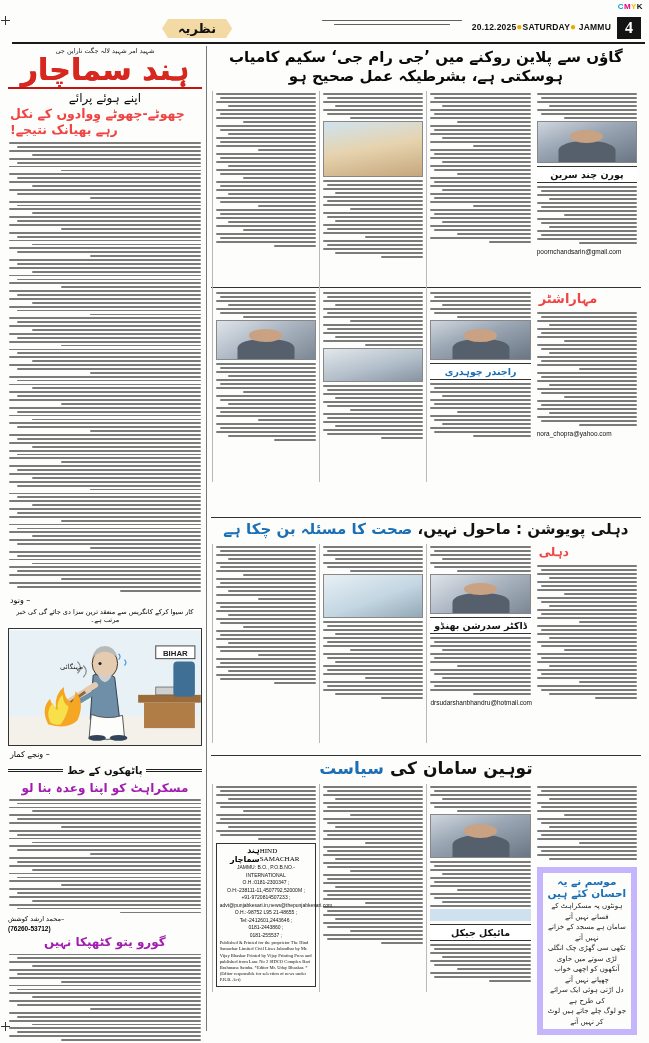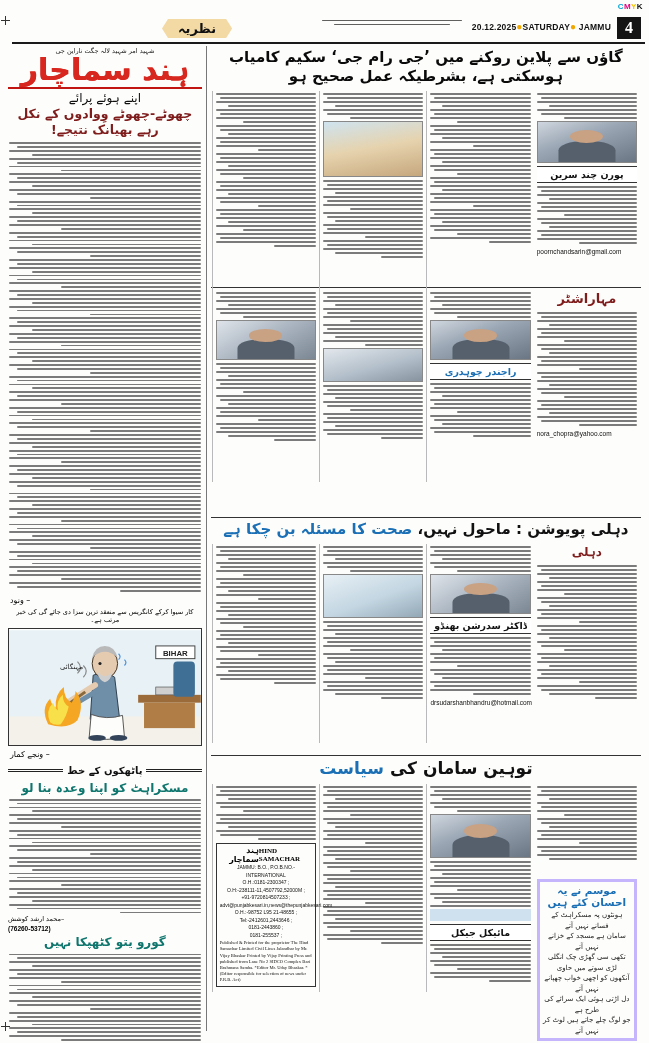--- a/index.html
+++ b/index.html
@@ -175,60 +175,60 @@
   .masthead-wrap { text-align: center; padding-bottom: 2px; border-bottom: 2px solid #c01510; }
   .kicker { font-size: 6.5px; color: #222; padding: 1px 0 0 0; }
   .masthead {
     font-size: 30px; font-weight: bold; color: #d7271f;
     line-height: 1.0; letter-spacing: -1px;
     font-family: "DejaVu Sans", sans-serif;
     text-shadow: 0.5px 0 0 #d7271f;
   }
   .side-sub { text-align: center; font-size: 12px; color: #111; padding-top: 2px; }
   .side-head {
-    text-align: center; font-size: 12.5px; font-weight: bold; color: #7f1d1d;
+    text-align: left; font-size: 12.5px; font-weight: bold; color: #ef4444;
     line-height: 1.25; padding: 1px 2px 3px 2px;
   }
   .side-body { padding: 0 1px; }
   .side-body .ln { height: 1.8px; margin: 2.1px 0; }
 
   .sig { text-align: left; font-size: 8px; font-weight: normal; padding: 2px 2px; }
 
   
   .cartoon-box { border: 1px solid #333; margin: 3px 0 2px 0; background: #fff; position: relative; height: 118px; overflow: hidden; }
   .cartoon-cap { font-size: 6.5px; text-align: center; padding: 1px 2px; }
 
   .sec-rule {
     display: flex; align-items: center; gap: 4px;
     margin: 4px 0 3px 0;
   }
   .sec-rule .bar { flex: 1; height: 3px; border-top: 1px solid #222; border-bottom: 1px solid #222; }
   .sec-rule .txt { font-size: 10px; font-weight: bold; color: #111; white-space: nowrap; }
 
   .letter-title {
     text-align: center; font-size: 12px; font-weight: bold;
-    color: #0f766e; padding: 2px 0 2px 0;
+    color: #a21caf; padding: 2px 0 2px 0;
   }
   .phone {
     font-family: "Liberation Sans", sans-serif;
     direction: ltr; text-align: left; font-size: 6.5px; font-weight: bold;
     padding: 1px 0;
   }
   .letter-sig { text-align: left; font-size: 6.5px; padding: 0 0 1px 0; }
 
   
-  .poem-box { border: 3px solid #c4b5fd; margin-top: 19px; padding: 2px 3px; }
+  .poem-box { border: 6px solid #c4b5fd; margin-top: 7px; padding: 2px 3px; }
   .poem-title { text-align: center; font-size: 10.5px; font-weight: bold; color: #1a6fb5; padding-bottom: 2px; }
   .poem-line { text-align: center; font-size: 7px; color: #222; line-height: 1.5; }
 
   
   .imprint { border: 1px solid #333; padding: 2px 3px; margin-top: 3px; }
   .imprint-title {
     font-family: "Liberation Serif", serif;
-    font-size: 7px; font-weight: bold; direction: ltr; text-align: left;
+    font-size: 7px; font-weight: normal; direction: ltr; text-align: left;
   }
   .imprint-line {
     font-family: "Liberation Sans", sans-serif;
     font-size: 5px; direction: ltr; text-align: center; color: #111; line-height: 1.5;
   }
   .imprint-foot {
     font-family: "Liberation Serif", serif;
     font-size: 4.6px; direction: ltr; text-align: left; color: #111; line-height: 1.35;
     padding-top: 1px;
   }

